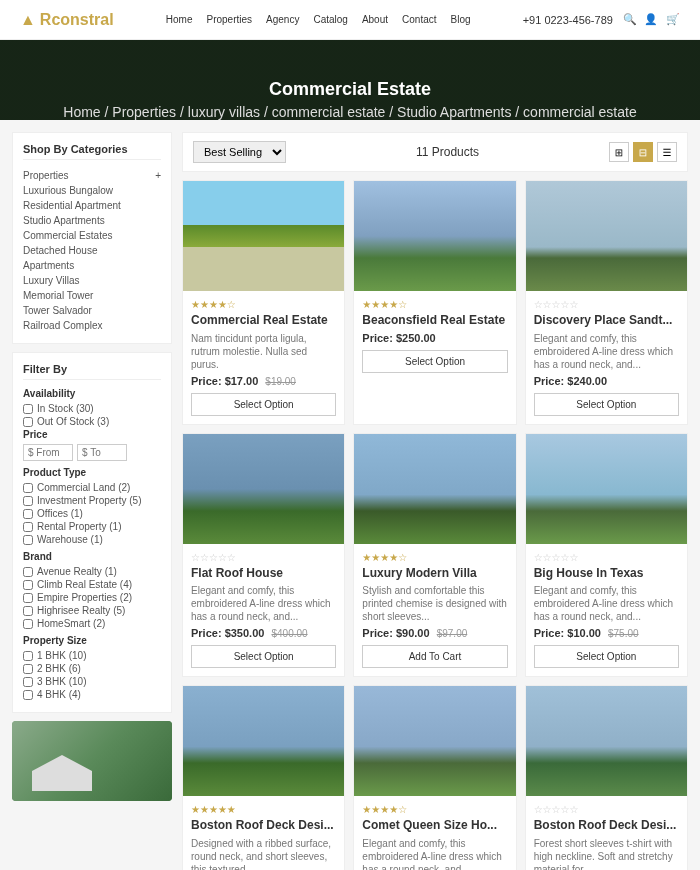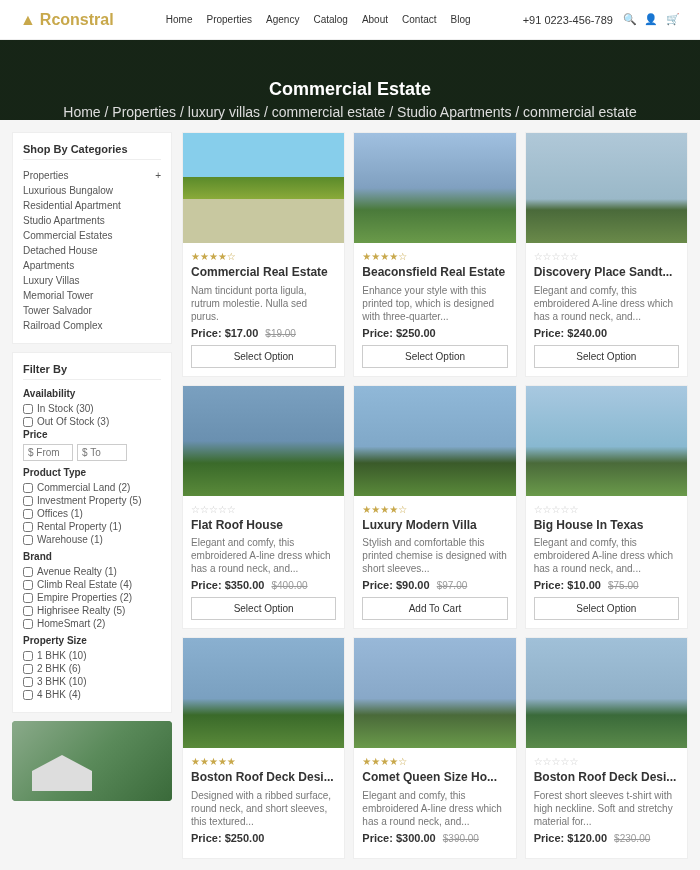--- a/index.html
+++ b/index.html
@@ -227,20 +227,31 @@
     </div>
 
     <div class="category-img">
       <div class="cat-img-placeholder">
         <div class="house-silhouette"></div>
       </div>
     </div>
   </div>
 
   <div class="products-area">
+    <div class="products-header">
+      <select class="sort-select">
+        <option>Best Selling</option>
+      </select>
+      <span>11 Products</span>
+      <div class="view-btns">
+        <button class="view-btn">⊞</button>
+        <button class="view-btn active">⊟</button>
+        <button class="view-btn">☰</button>
+      </div>
+    </div>
 
     <div class="products-grid" id="products-grid">
 
     <div class="product-card">
     <div class="product-img img-house1"></div>
     <div class="product-info">
       <div class="stars">★★★★☆</div>
       <div class="product-title">Commercial Real Estate</div>
       <div class="product-desc">Nam tincidunt porta ligula, rutrum molestie. Nulla sed purus.</div>
       <div class="product-price">
@@ -248,21 +259,20 @@
         <span class="old">$19.00</span>
       </div>
       <button class="btn-select">Select Option</button>
     </div>
   </div>
         <div class="product-card">
     <div class="product-img img-house2"></div>
     <div class="product-info">
       <div class="stars">★★★★☆</div>
       <div class="product-title">Beaconsfield Real Estate</div>
-      <div class="product-desc">Enhance your style with this printed top, which is designed with three-quarter...</div>
       <div class="product-price">
         <span class="current">Price: $250.00</span>
         
       </div>
       <button class="btn-select">Select Option</button>
     </div>
   </div>
         <div class="product-card">
     <div class="product-img img-house3"></div>
     <div class="product-info">

